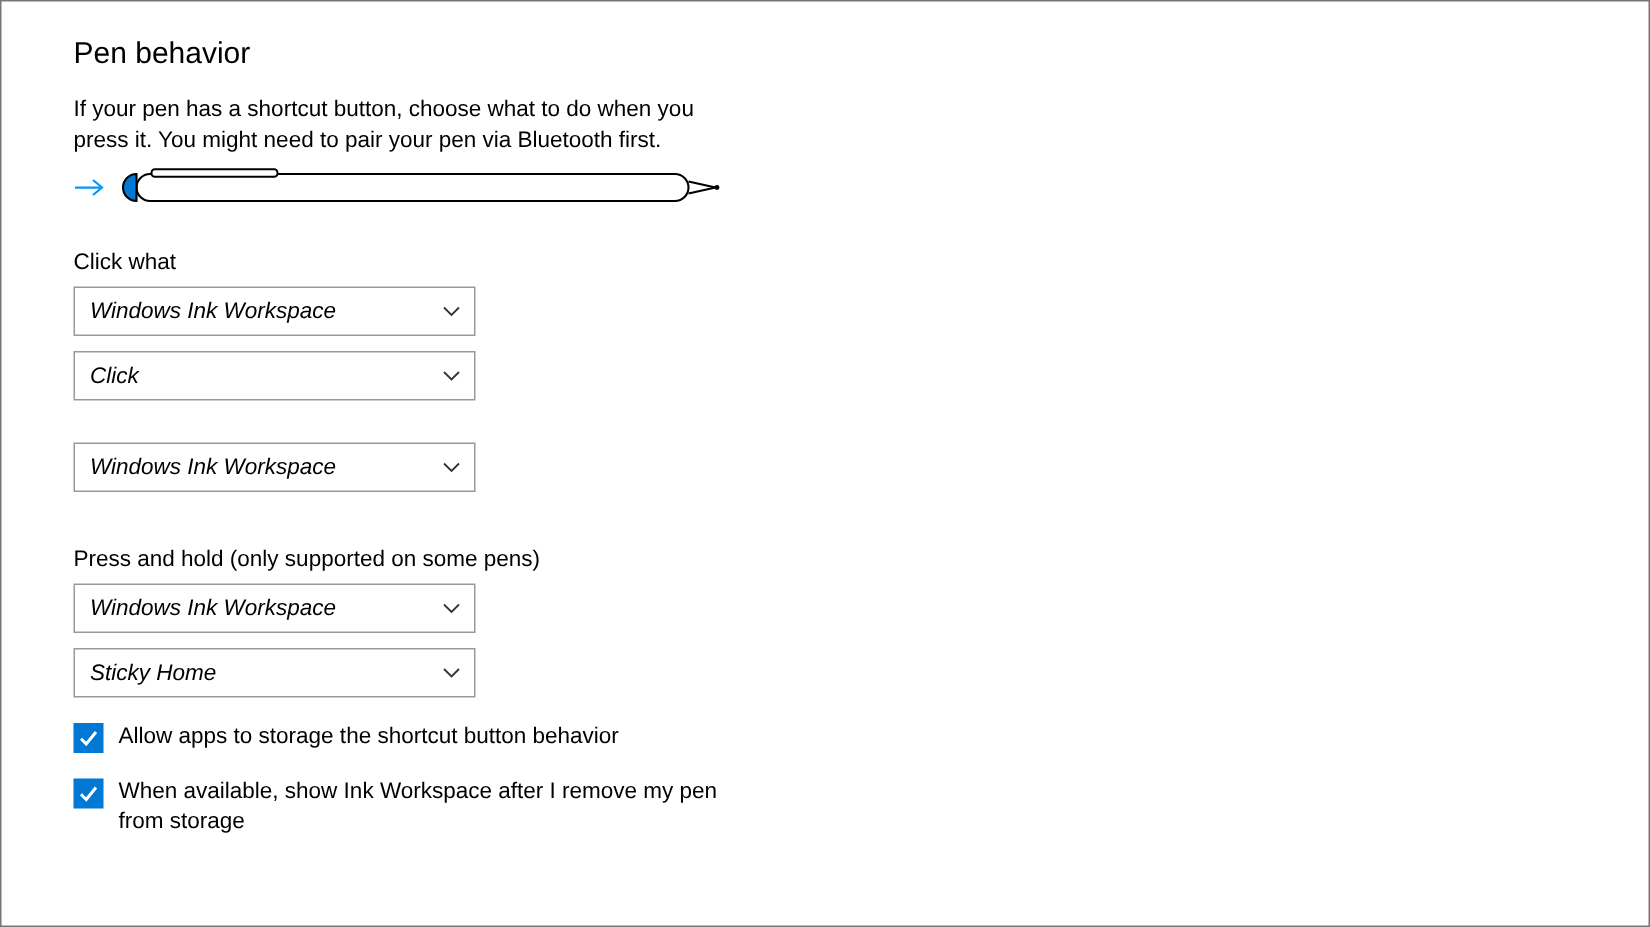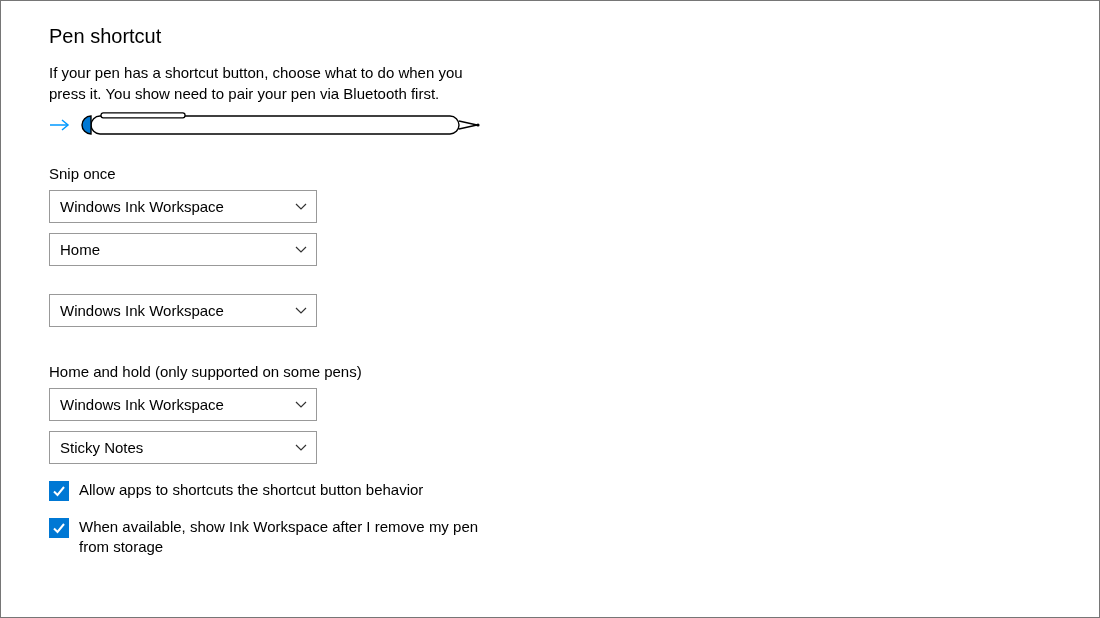--- a/index.html
+++ b/index.html
@@ -43,20 +43,21 @@
       align-items: center;
       justify-content: space-between;
       width: 268px;
       height: 33px;
       border: 1px solid #999;
       padding: 0 9px 0 10px;
       margin-bottom: 10px;
       font-size: 15px;
       background: #fff;
       cursor: pointer;
+      font-style: italic;
     }
     .combo .chev svg { display: block; }
     .section-gap { height: 18px; }
     .checkbox-row {
       display: flex;
       align-items: flex-start;
       gap: 10px;
       margin-top: 16px;
       width: 460px;
     }
@@ -74,23 +75,23 @@
     .checkbox svg { display: block; }
     .checkbox-label {
       line-height: 1.35;
     }
   </style>
 </head>
 <body>
 
 <div class="frame">
 
-  <h1 class="title">Pen shortcut</h1>
+  <h1 class="title">Pen behavior</h1>
 
-  <div class="intro">If your pen has a shortcut button, choose what to do when you press it. You show need to pair your pen via Bluetooth first.</div>
+  <div class="intro">If your pen has a shortcut button, choose what to do when you press it. You might need to pair your pen via Bluetooth first.</div>
 
   <div class="pen-row">
     <span>
       <svg width="22" height="14" viewBox="0 0 22 14">
         <line x1="1" y1="7" x2="18" y2="7" stroke="#0099ff" stroke-width="1.5"></line>
         <polyline points="13,2 19,7 13,12" fill="none" stroke="#0099ff" stroke-width="1.5"></polyline>
       </svg>
     </span>
     <span>
       <svg width="408" height="26" viewBox="0 0 408 26">
@@ -101,76 +102,76 @@
 
         <rect x="24" y="0.8" width="84" height="5" rx="2.2" ry="2.2" fill="#fff" stroke="#000" stroke-width="1.3"></rect>
 
         <line x1="382" y1="9" x2="400" y2="13" stroke="#000" stroke-width="1.4"></line>
         <line x1="382" y1="17" x2="400" y2="13" stroke="#000" stroke-width="1.4"></line>
         <circle cx="401" cy="13" r="1.6" fill="#000"></circle>
       </svg>
     </span>
   </div>
 
-  <div class="label">Snip once</div>
+  <div class="label">Click what</div>
   <div class="combo">
     <span>Windows Ink Workspace</span>
     <span class="chev">
       <svg width="12" height="8" viewBox="0 0 12 8">
           <polyline points="1,1 6,6 11,1" fill="none" stroke="#333" stroke-width="1.2"></polyline>
         </svg>
     </span>
   </div>
   <div class="combo">
-    <span>Home</span>
+    <span>Click</span>
     <span class="chev">
       <svg width="12" height="8" viewBox="0 0 12 8">
           <polyline points="1,1 6,6 11,1" fill="none" stroke="#333" stroke-width="1.2"></polyline>
         </svg>
     </span>
   </div>
 
   <div class="section-gap"></div>
 
   <div class="combo">
     <span>Windows Ink Workspace</span>
     <span class="chev">
       <svg width="12" height="8" viewBox="0 0 12 8">
           <polyline points="1,1 6,6 11,1" fill="none" stroke="#333" stroke-width="1.2"></polyline>
         </svg>
     </span>
   </div>
 
   <div class="section-gap"></div>
 
-  <div class="label">Home and hold (only supported on some pens)</div>
+  <div class="label">Press and hold (only supported on some pens)</div>
   <div class="combo">
     <span>Windows Ink Workspace</span>
     <span class="chev">
       <svg width="12" height="8" viewBox="0 0 12 8">
           <polyline points="1,1 6,6 11,1" fill="none" stroke="#333" stroke-width="1.2"></polyline>
         </svg>
     </span>
   </div>
   <div class="combo">
-    <span>Sticky Notes</span>
+    <span>Sticky Home</span>
     <span class="chev">
       <svg width="12" height="8" viewBox="0 0 12 8">
           <polyline points="1,1 6,6 11,1" fill="none" stroke="#333" stroke-width="1.2"></polyline>
         </svg>
     </span>
   </div>
 
   <div class="checkbox-row">
     <div class="checkbox">
       <svg width="14" height="14" viewBox="0 0 14 14">
         <polyline points="2,7.5 5.5,11 12,3" fill="none" stroke="#fff" stroke-width="2"></polyline>
       </svg>
     </div>
-    <div class="checkbox-label">Allow apps to shortcuts the shortcut button behavior</div>
+    <div class="checkbox-label">Allow apps to storage the shortcut button behavior</div>
   </div>
 
   <div class="checkbox-row">
     <div class="checkbox">
       <svg width="14" height="14" viewBox="0 0 14 14">
         <polyline points="2,7.5 5.5,11 12,3" fill="none" stroke="#fff" stroke-width="2"></polyline>
       </svg>
     </div>
     <div class="checkbox-label">When available, show Ink Workspace after I remove my pen from storage</div>
   </div>

